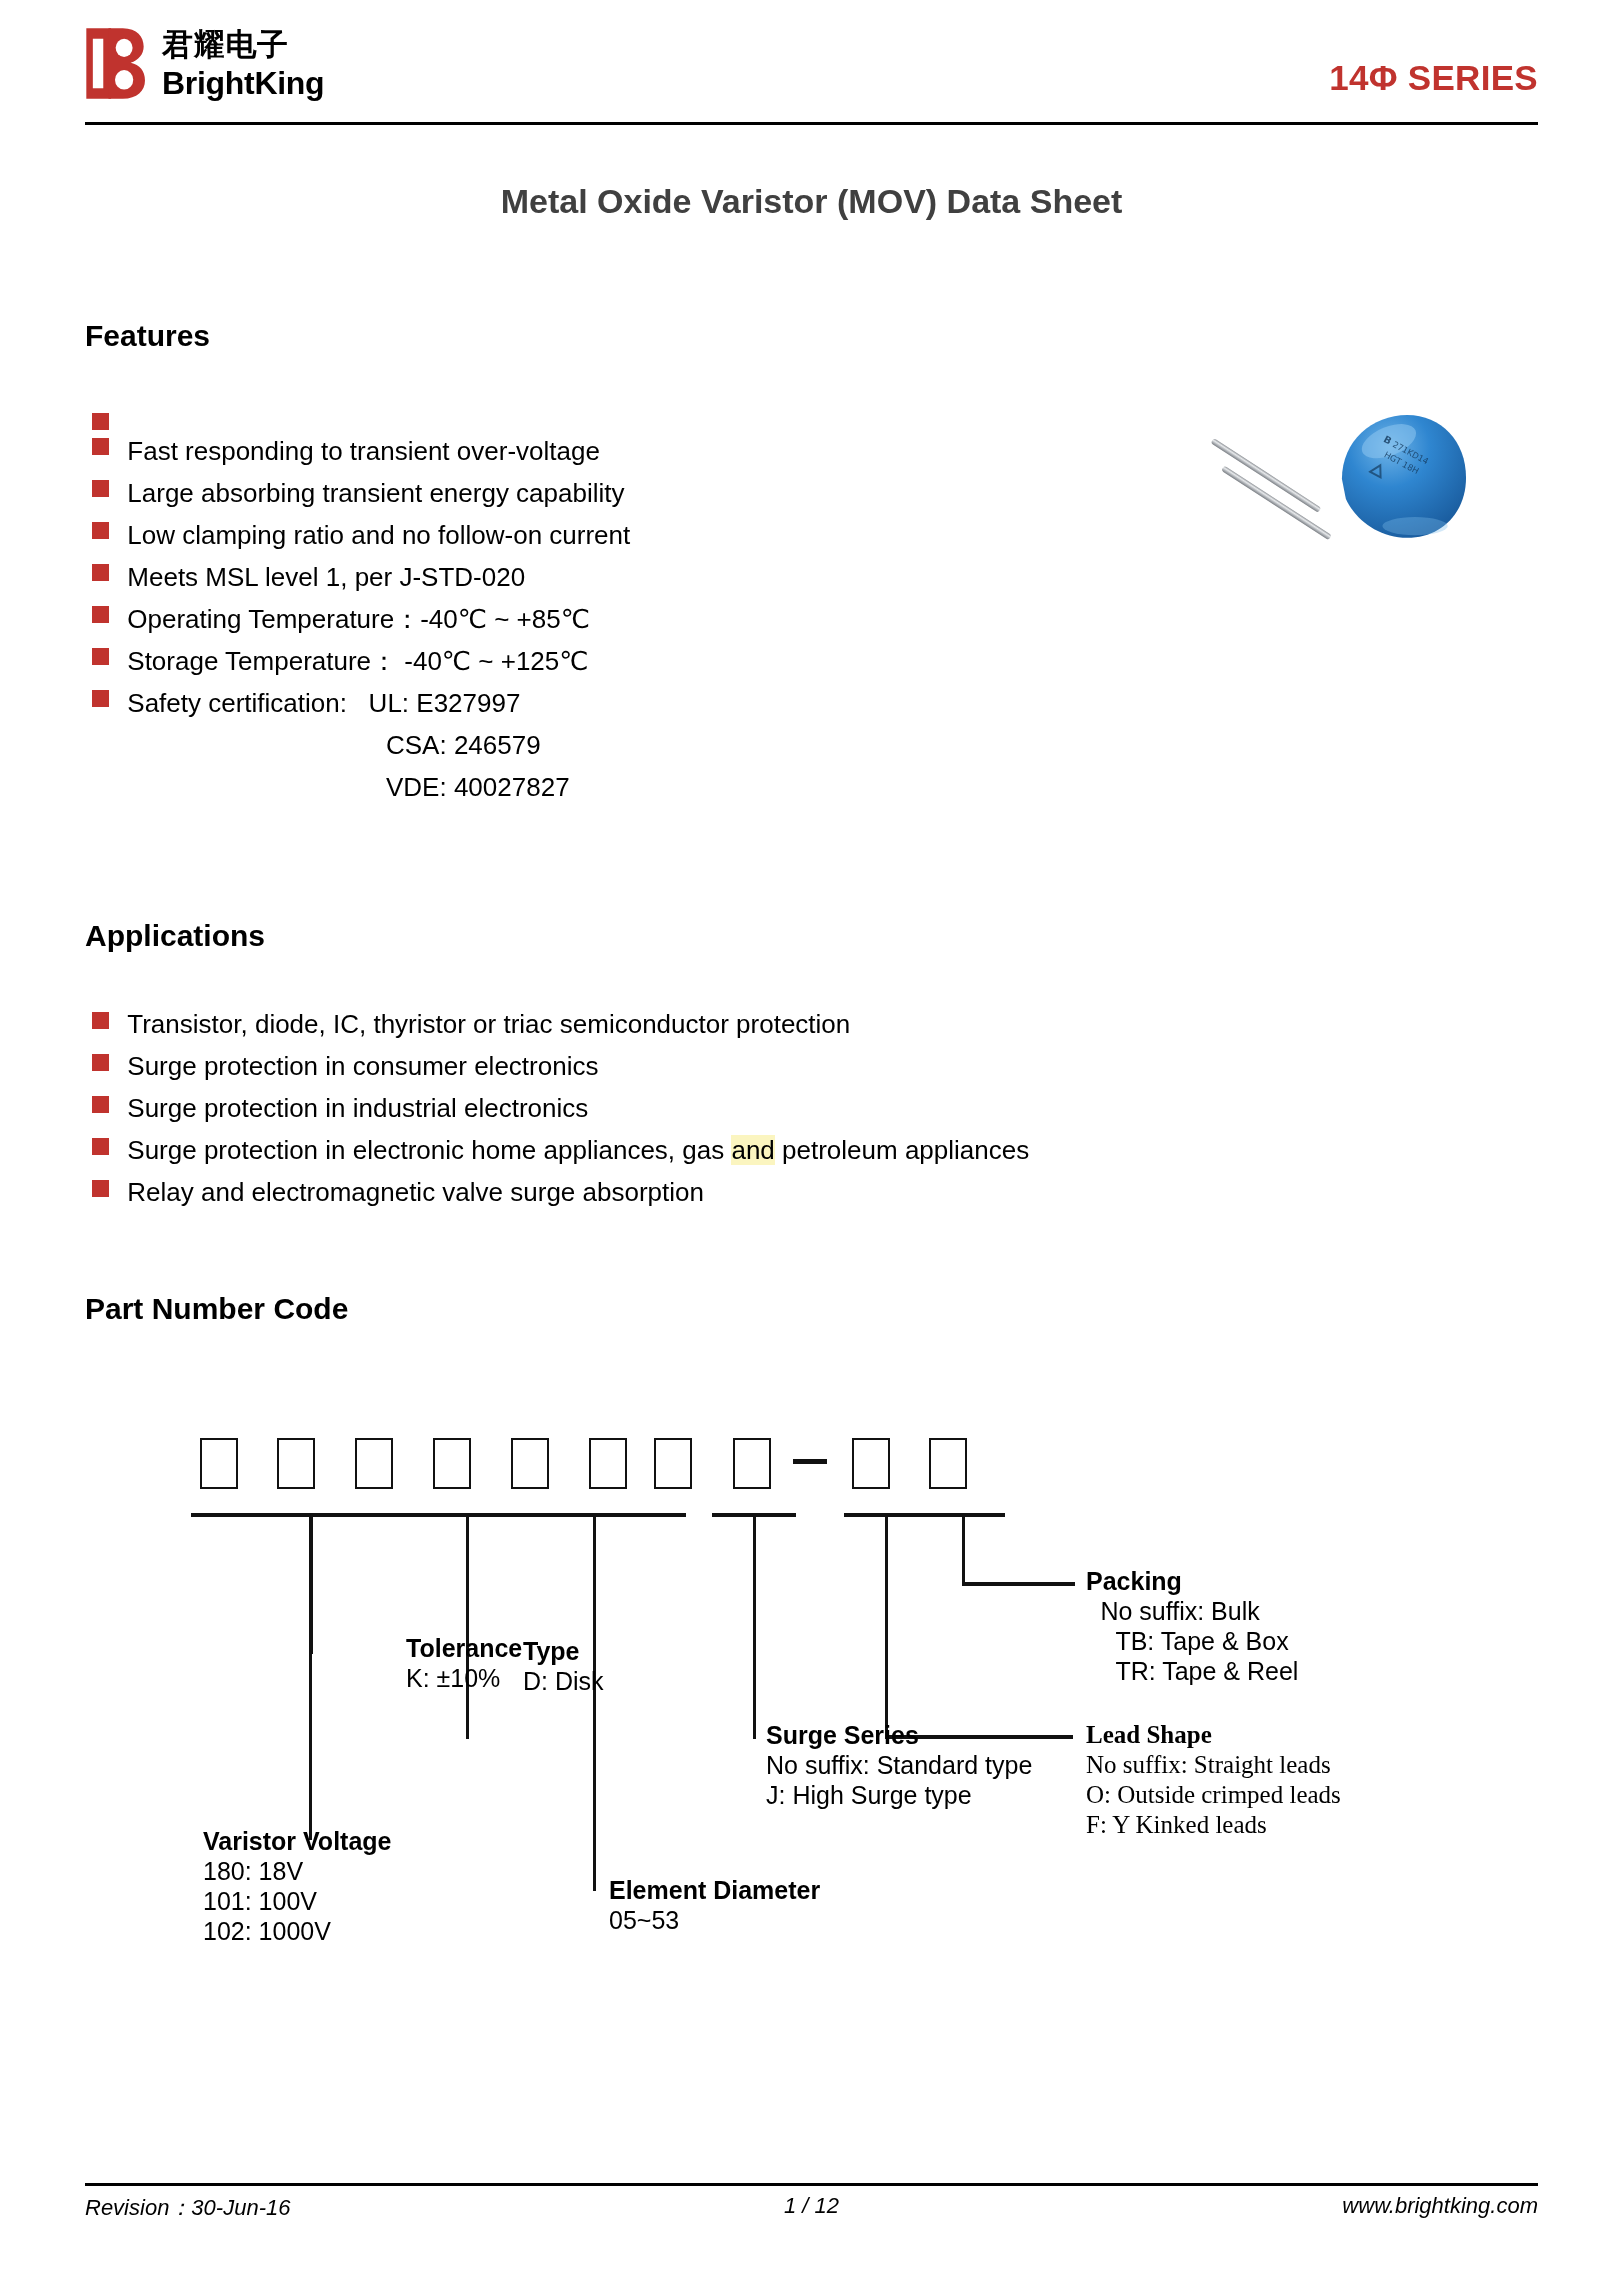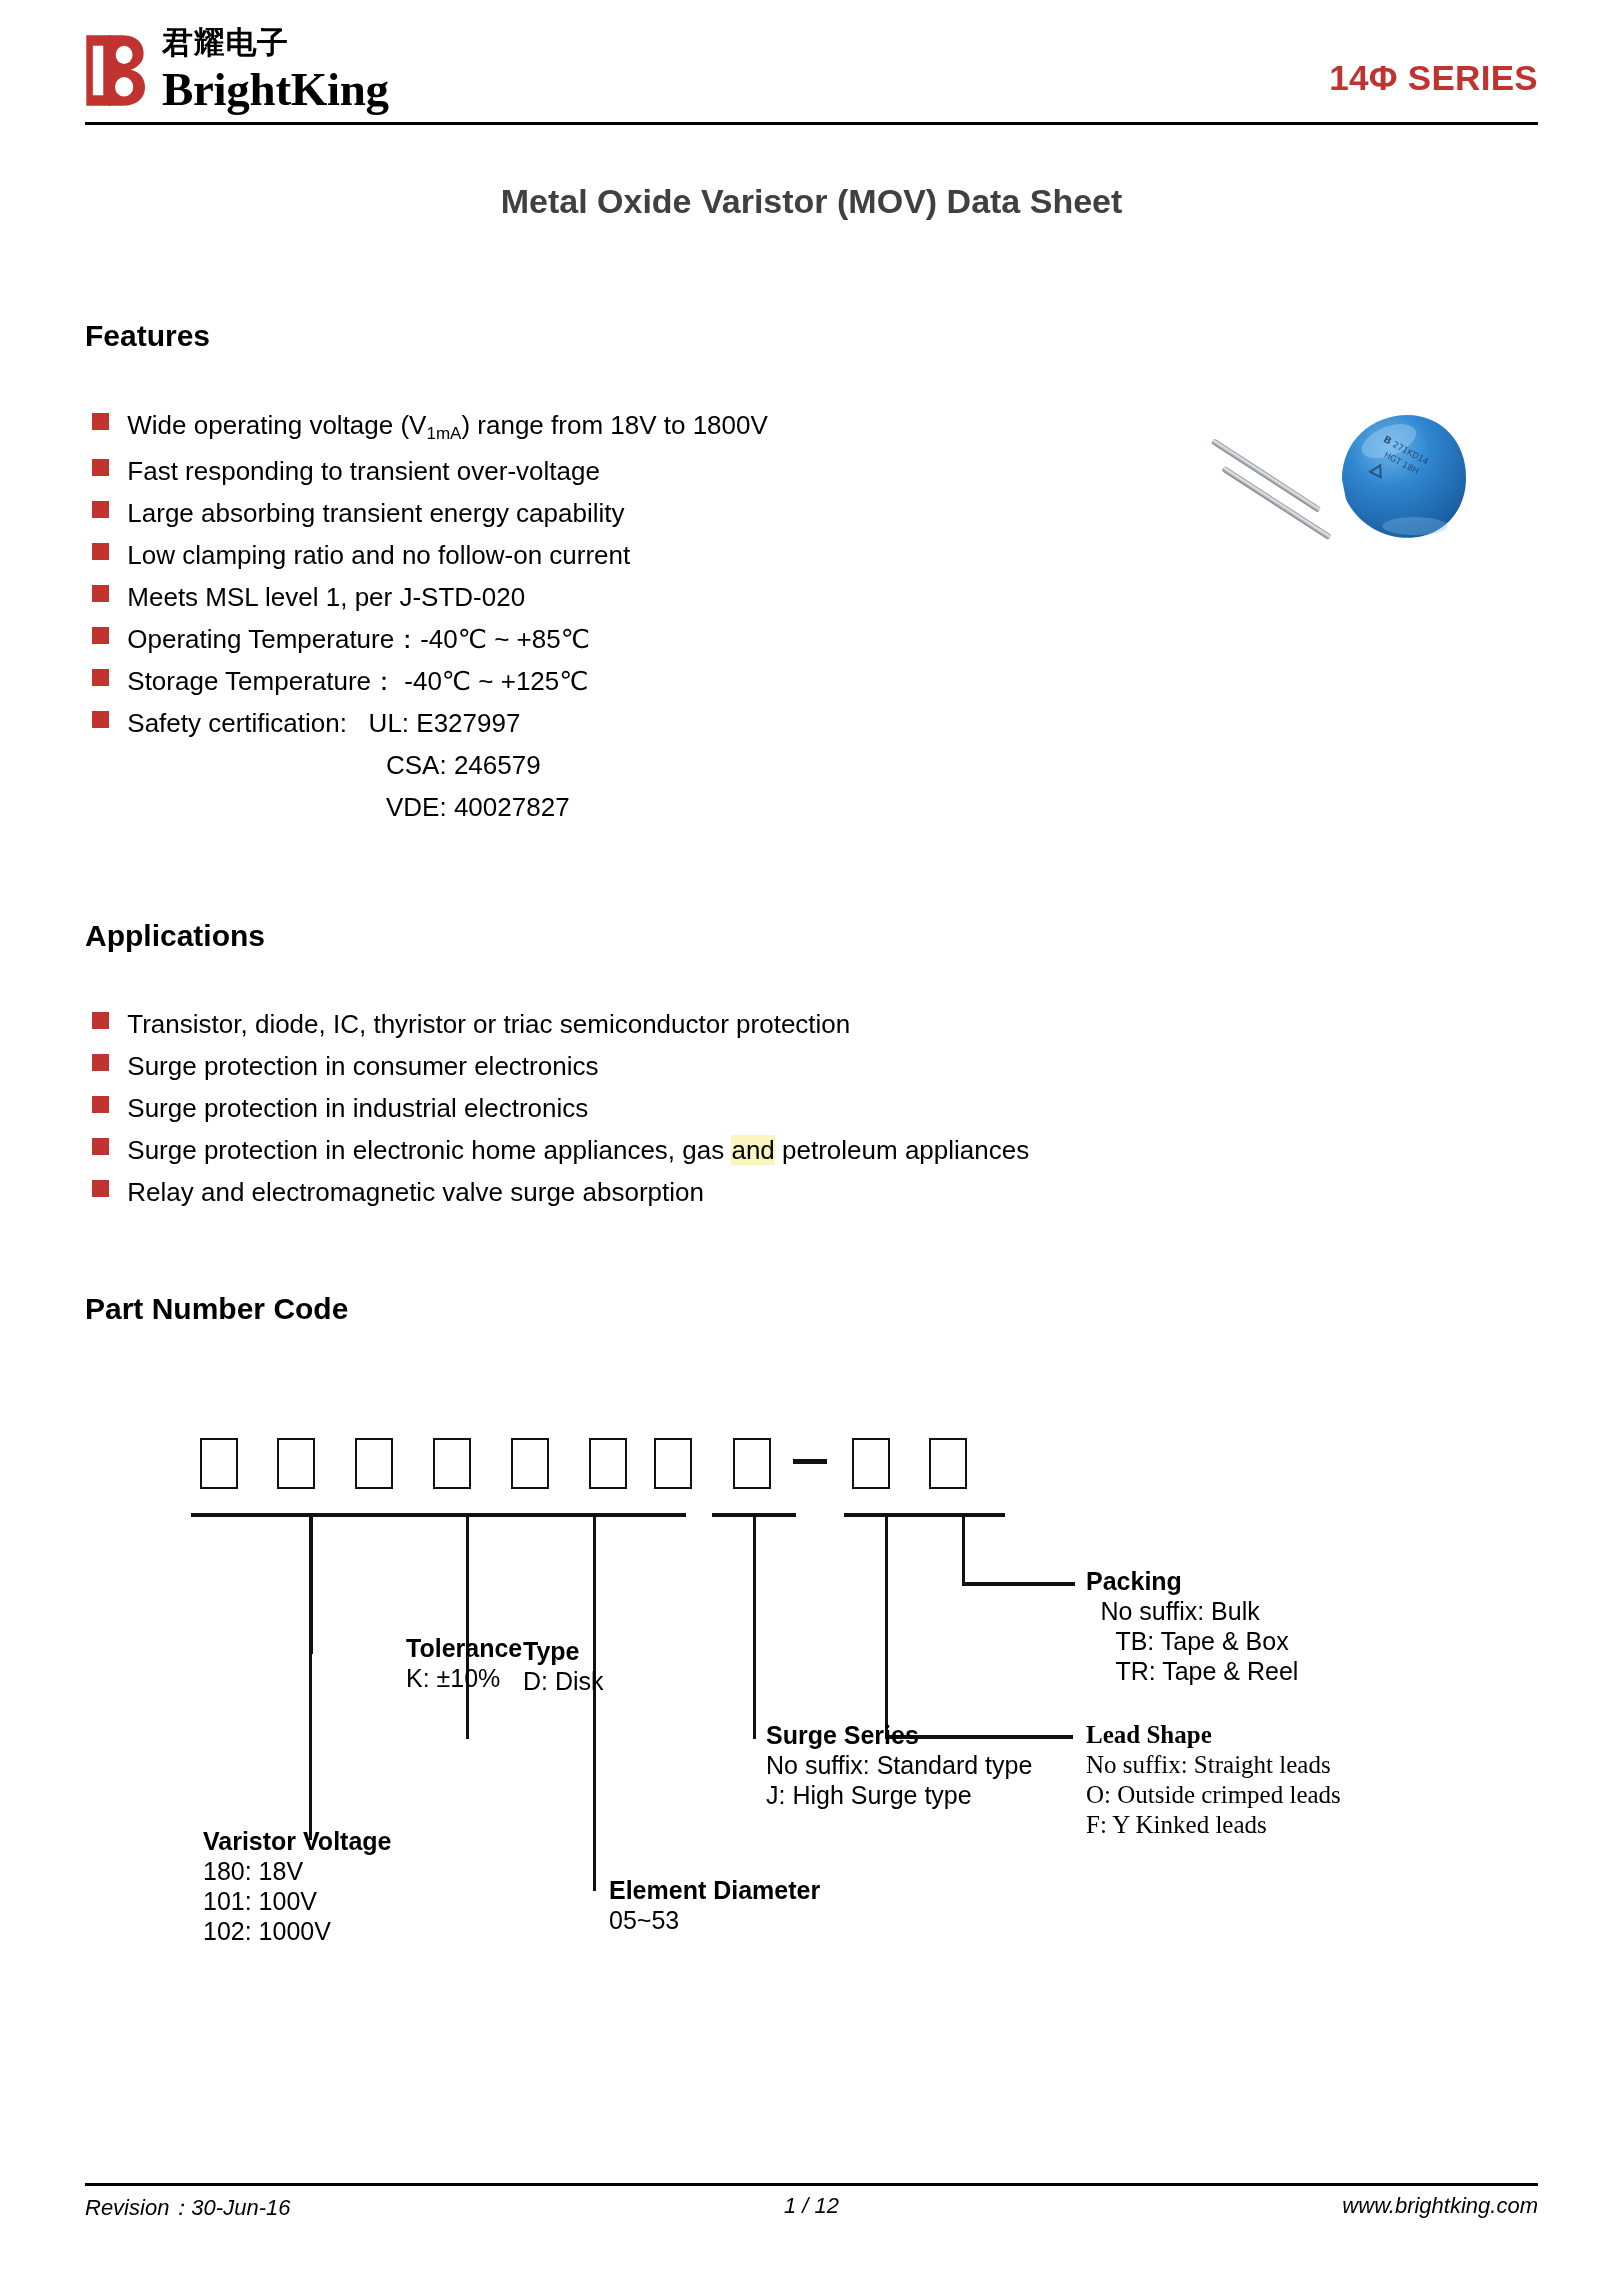--- a/index.html
+++ b/index.html
@@ -13,22 +13,22 @@
   }
   .page{position:absolute;inset:0;}
 
   
   .header{position:absolute;left:85px;top:19.6px;width:1453px;height:105px;}
   .logo{position:absolute;left:0;top:7.9px;display:flex;align-items:center;gap:17px;}
   .logo-mark{width:60px;height:73px;position:relative;}
   .logo-text{display:flex;flex-direction:column;justify-content:center;gap:7px;}
   .logo-cn{font-size:31px;font-weight:700;letter-spacing:0.7px;line-height:1.02;
            font-family:"DejaVu Sans",sans-serif;}
-  .logo-en{font-size:47px;font-weight:700;letter-spacing:-0.3px;line-height:1.0;
-           font-family:Liberation Serif, serif;}
+  .logo-en{font-size:32px;font-weight:700;letter-spacing:-0.3px;line-height:1.0;
+           font-family:Liberation Sans, sans-serif;}
   .series{position:absolute;right:0;top:38px;font-size:35px;font-weight:700;color:#c0332e;letter-spacing:0.3px;}
   .header-rule{position:absolute;left:85px;top:122px;width:1453px;height:3.3px;background:#000;}
 
   
   .doc-title{position:absolute;left:0;right:0;top:182px;text-align:center;
              font-size:34px;font-weight:700;color:#404040;}
 
   
   .sec-head{position:absolute;font-size:30px;font-weight:700;color:#000000;}
 
@@ -86,21 +86,20 @@
   </div>
   <div class="header-rule"></div>
 
   <div class="doc-title">Metal Oxide Varistor (MOV) Data Sheet</div>
 
   <div class="sec-head" style="left:85px;top:319px;">Features</div>
 
   <div class="bullets" style="left:92px;top:404px;width:1047px;">
     <div class="bullet-row">
       <div class="bullet-sq"></div>
-      <div class="bullet-txt"><span>Wide operating voltage (V</span><sub>1mA</sub><span>) range from 18V to 1800V</span></div>
     </div>
     <div class="bullet-row">
       <div class="bullet-sq"></div>
       <div class="bullet-txt">Fast responding to transient over-voltage</div>
     </div>
     <div class="bullet-row">
       <div class="bullet-sq"></div>
       <div class="bullet-txt">Large absorbing transient energy capability</div>
     </div>
     <div class="bullet-row">

